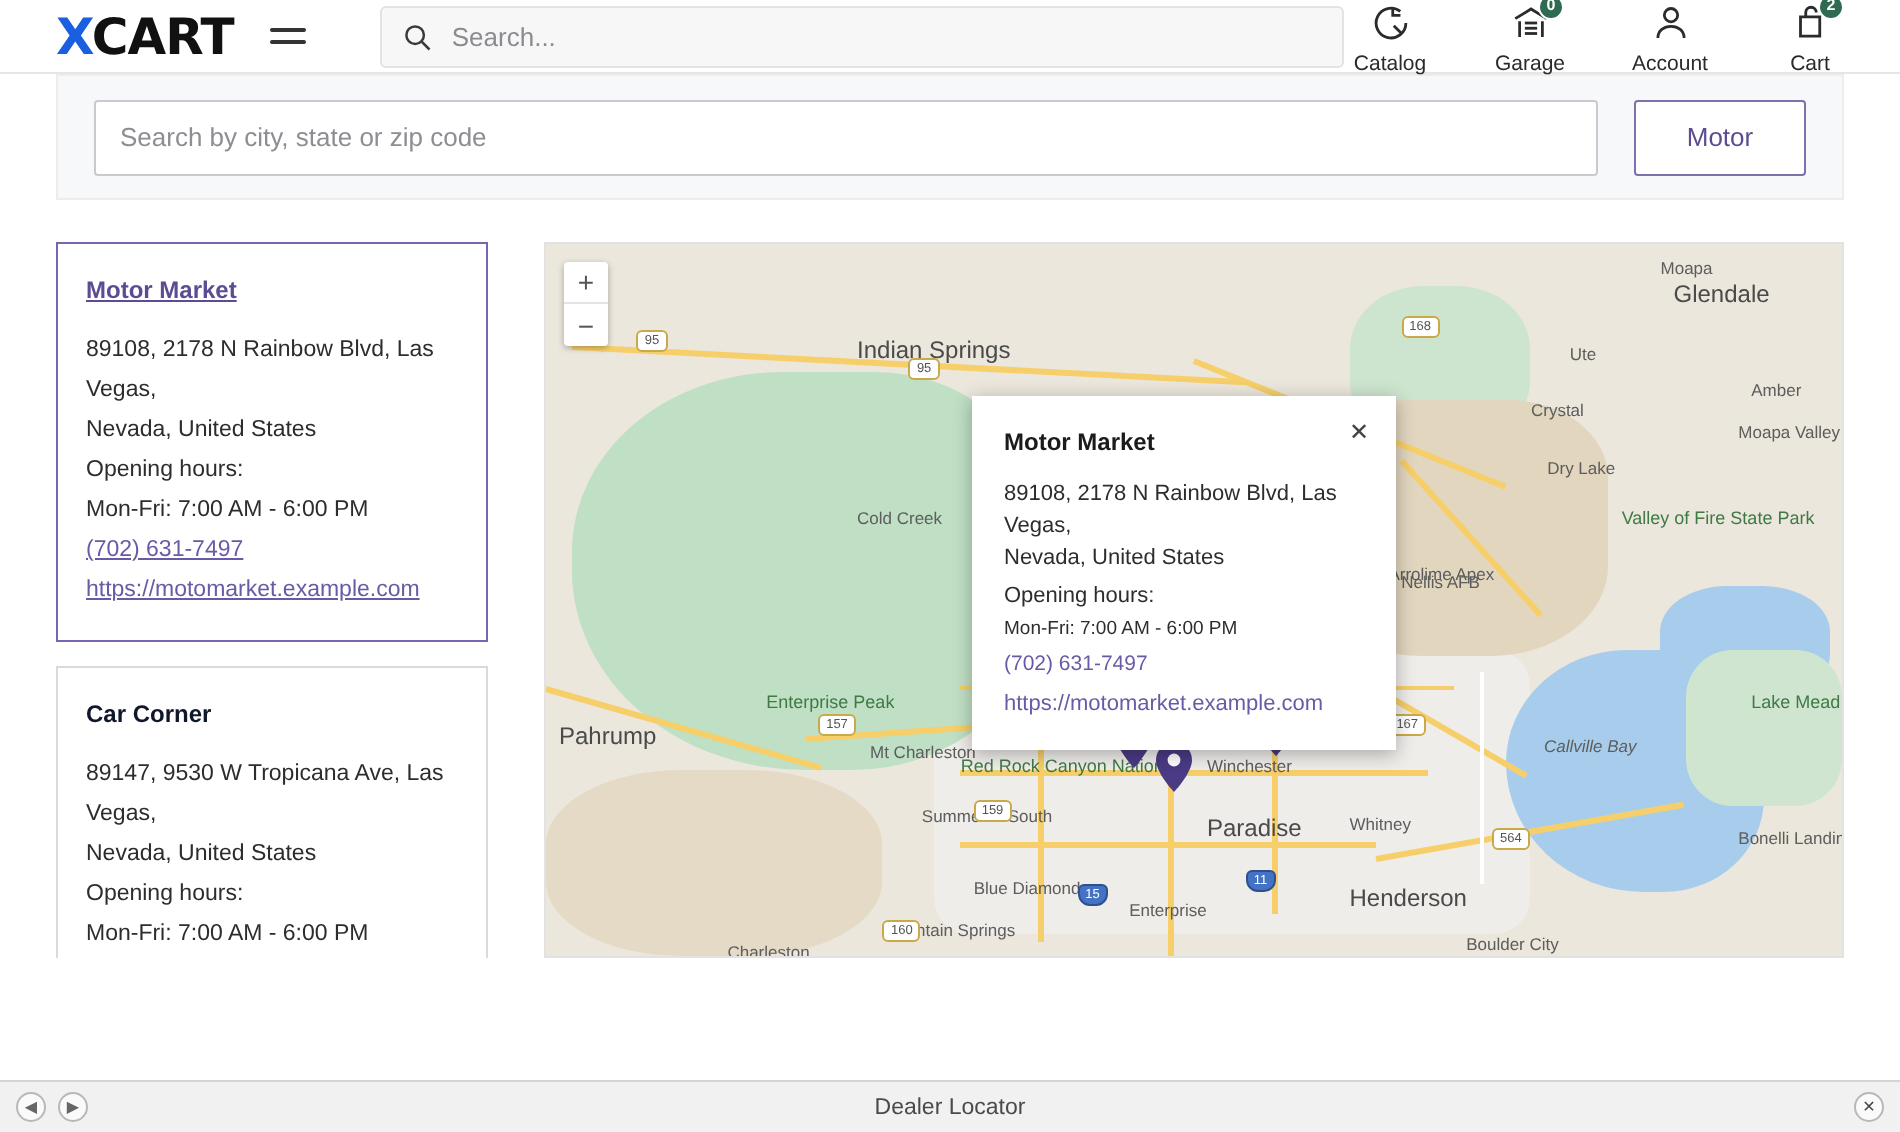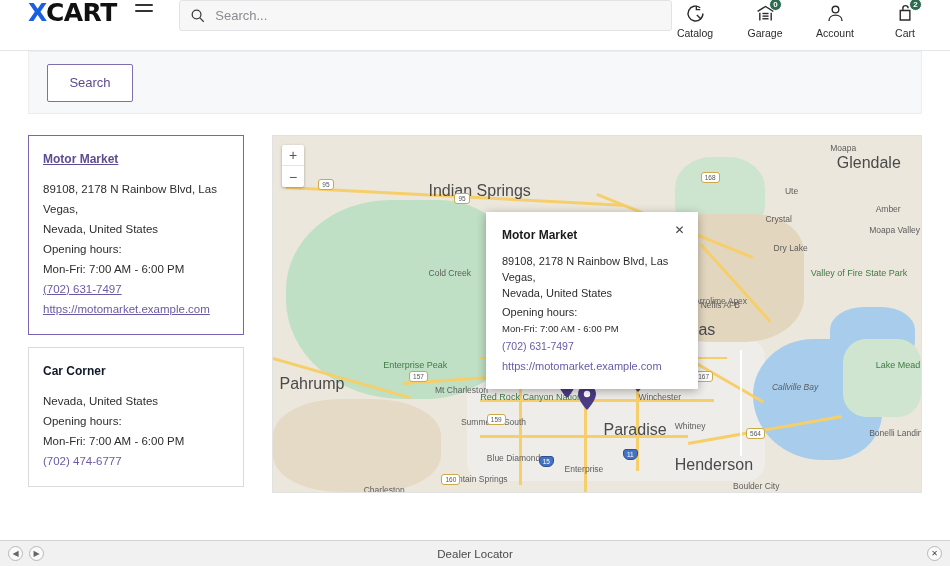--- a/index.html
+++ b/index.html
@@ -5,23 +5,23 @@
   * { box-sizing: border-box; margin: 0; padding: 0; }
   html, body {
     width: 950px; height: 566px;
     font-family: "Liberation Sans", sans-serif;
     background: #ffffff;
     overflow: hidden;
   }
 
   
   .header {
-    height: 51px;
+    height: 37px;
     display: flex;
-    align-items: flex-start;
+    align-items: center;
     padding: 0 16px 0 28px;
     border-bottom: 1px solid #e6e6e6;
     background: #fff;
     position: relative;
   }
   .logo {
     font-family: "DejaVu Sans", sans-serif;
     font-weight: 700;
     font-size: 25px;
     letter-spacing: -0.5px;
@@ -32,21 +32,21 @@
   .logo .x { color: #1a5fe0; }
   .hamburger {
     margin-left: 18px;
     width: 20px; height: 16px;
     display: flex; flex-direction: column; justify-content: center; gap: 4px;
     cursor: pointer;
   }
   .hamburger span { display: block; height: 2px; background: #333; border-radius: 1px; }
 
   .searchwrap {
-    margin-left: 26px;
+    margin-left: 37px;
     width: 530px; height: 31px;
     background: #f7f7f8;
     border: 1px solid #e3e3e6;
     border-radius: 3px;
     display: flex; align-items: center;
     padding: 0 10px;
   }
   .searchwrap .mag { width: 15px; height: 15px; flex: 0 0 auto; }
   .searchwrap input {
     border: 0; outline: 0; background: transparent;
@@ -204,21 +204,21 @@
     transform-origin: left center;
   }
   .road-white { position: absolute; background: #ffffff; height: 2px; }
   .mlabel {
     position: absolute;
     font-family: "Liberation Sans", sans-serif;
     font-size: 8.5px; color: #5d5d5d;
     white-space: nowrap;
   }
   .mlabel.big { font-size: 13px; color: #3c3c3c; font-weight: 600; }
-  .mlabel.mid { font-size: 16px; color: #4a4a4a; }
+  .mlabel.mid { font-size: 12px; color: #4a4a4a; }
   .mlabel.park { color: #3f7a45; font-size: 9px; text-align: center; }
   .shield {
     position: absolute;
     background: #fff; border: 1px solid #c9a94a; border-radius: 3px;
     font-size: 6.5px; color: #555; padding: 0px 3px; line-height: 9px;
   }
   .shield.blue {
     background: #4472c4; border-color: #2f4f8f; color: #fff;
     border-radius: 3px 3px 6px 6px;
   }
@@ -374,39 +374,41 @@
       <span class="lbl">Cart</span>
     </div>
 
   </div>
 </div>
 
 <div class="page">
 
 
   <div class="searchpanel">
-    <button class="btn-search">Search</button>
+    <input class="dealer-input" type="text" placeholder="Search by city, state or zip code" style="">
+    <button class="btn-search">Motor</button>
   </div>
 
   <div class="content">
 
     <div class="dealer-list">
 
       <div class="dealer-card selected">
         <div class="dname">Motor Market</div>
         <div class="line">89108, 2178 N Rainbow Blvd, Las Vegas,</div>
         <div class="line">Nevada, United States</div>
         <div class="line">Opening hours:</div>
         <div class="line">Mon-Fri: 7:00 AM - 6:00 PM</div>
         <a class="lnk" href="#">(702) 631-7497</a>
         <a class="lnk" href="#">https://motomarket.example.com</a>
       </div>
 
       <div class="dealer-card plain">
         <div class="dname">Car Corner</div>
+        <div class="line">89147, 9530 W Tropicana Ave, Las Vegas,</div>
         <div class="line">Nevada, United States</div>
         <div class="line">Opening hours:</div>
         <div class="line">Mon-Fri: 7:00 AM - 6:00 PM</div>
         <a class="lnk" href="#">(702) 474-6777</a>
 
       </div>
 
     </div>
 
     <div class="map">
@@ -441,21 +443,21 @@
       <span class="mlabel park" style="left:17%; top:63%;">Enterprise Peak</span>
       <span class="mlabel" style="left:25%; top:70%;">Mt Charleston</span>
       <span class="mlabel mid" style="left:1%; top:67%;">Pahrump</span>
       <span class="mlabel park" style="left:32%; top:72%; width:58px;">Red Rock Canyon National</span>
       <span class="mlabel" style="left:29%; top:79%;">Summerlin South</span>
       <span class="mlabel" style="left:33%; top:89%;">Blue Diamond</span>
       <span class="mlabel" style="left:26%; top:95%;">Mountain Springs</span>
       <span class="mlabel big" style="left:50%; top:63%;">Las Vegas</span>
       <span class="mlabel mid" style="left:50%; top:52%;">North Las Vegas</span>
       <span class="mlabel" style="left:66%; top:46%;">Nellis AFB</span>
-      <span class="mlabel" style="left:51%; top:72%;margin-left:35px;">Winchester</span>
+      <span class="mlabel" style="left:51%; top:72%;">Winchester</span>
       <span class="mlabel mid" style="left:51%; top:80%;">Paradise</span>
       <span class="mlabel" style="left:62%; top:80%;">Whitney</span>
       <span class="mlabel mid" style="left:62%; top:90%;">Henderson</span>
       <span class="mlabel" style="left:45%; top:92%;">Enterprise</span>
       <span class="mlabel" style="left:71%; top:97%;">Boulder City</span>
       <span class="mlabel" style="left:77%; top:69%;font-style:italic;">Callville Bay</span>
       <span class="mlabel park" style="left:93%; top:63%; width:42px;">Lake Mead National Recreation Area</span>
       <span class="mlabel" style="left:92%; top:82%;">Bonelli Landing</span>
       <span class="mlabel park" style="left:83%; top:37%; width:60px;">Valley of Fire State Park</span>
       <span class="mlabel" style="left:86%; top:2%;">Moapa</span>

